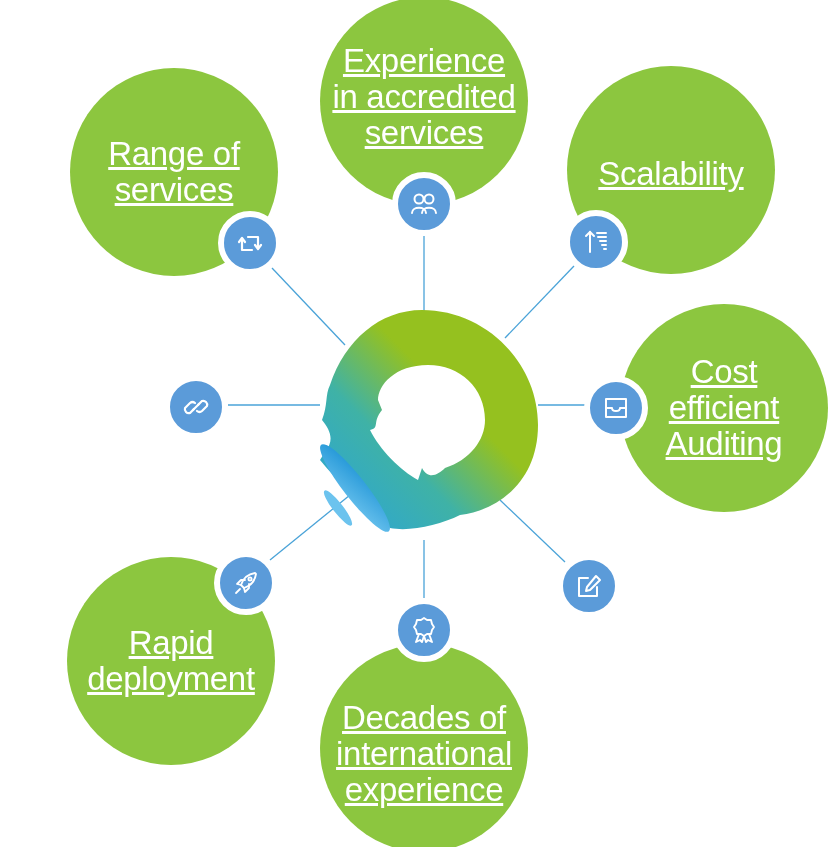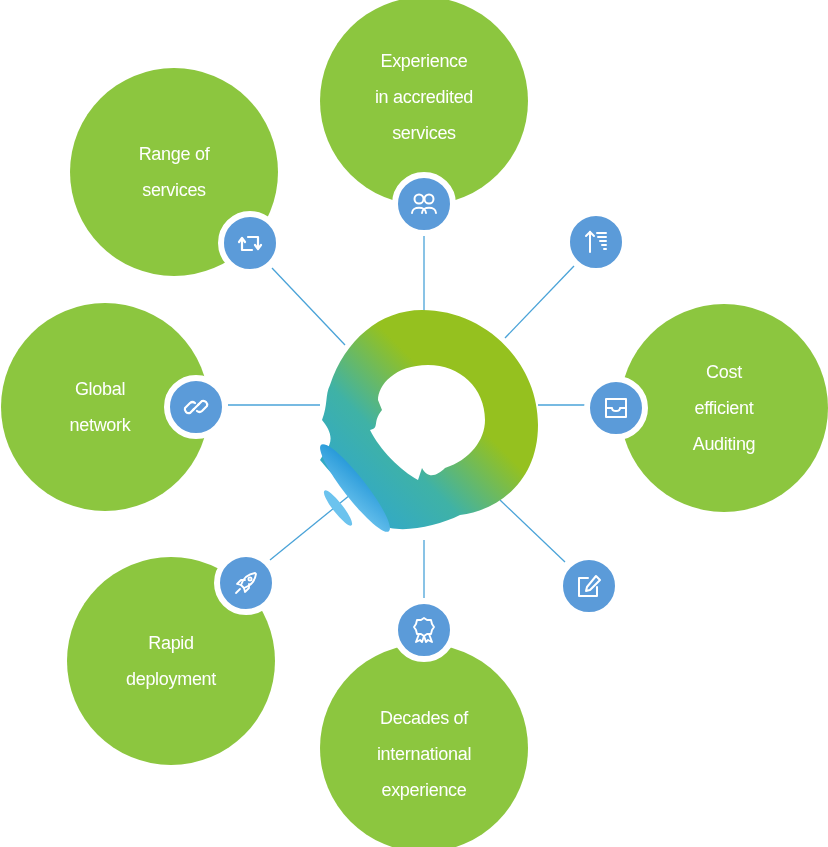--- a/index.html
+++ b/index.html
@@ -1,19 +1,19 @@
 <!DOCTYPE html>
 <html><head>
 <meta charset="utf-8">
 <style>
   html, body { margin:0; padding:0; background:#ffffff; }
   body { width:828px; height:847px; position:relative; overflow:hidden; font-family:"Liberation Sans", sans-serif; }
   #stage { position:absolute; left:0; top:0; width:828px; height:847px; }
   .bubble { position:absolute; width:208px; height:208px; border-radius:50%; background:#8cc63f; display:flex; align-items:center; justify-content:center; text-align:center; }
-  .bubble-text { color:#ffffff; font-size:18px; line-height:36px; font-weight:400; letter-spacing:-0.3px; white-space:pre-line; }
+  .bubble-text { color:#ffffff; font-size:33px; line-height:36px; font-weight:400; letter-spacing:-0.3px; white-space:pre-line;text-decoration:underline; }
   .badge { position:absolute; width:52px; height:52px; border-radius:50%; background:#5b9bd9; border:6px solid #ffffff; display:flex; align-items:center; justify-content:center; }
   .badge svg { width:30px; height:30px; }
   svg.lines { position:absolute; left:0; top:0; }
 </style>
 </head>
 <body>
 
 <div id="stage">
 
   <svg class="lines" width="828" height="847">
@@ -48,23 +48,22 @@
 
   <div class="bubble" style="left:320px;top:-3px;">
     <span class="bubble-text" style="margin-top:-8px;">Experience
 in accredited
 services</span>
   </div>
   <div class="bubble" style="left:70px;top:68px;">
     <span class="bubble-text">Range of
 services</span>
   </div>
-  <div class="bubble" style="left:1px;top:303px;">
-    <span class="bubble-text" style="margin-left:-10px;">Global
-network</span>
+  <div class="bubble" style="left:567px;top:66px;">
+    <span class="bubble-text" style="margin-top:8px;">Scalability</span>
   </div>
   <div class="bubble" style="left:620px;top:304px;">
     <span class="bubble-text">Cost
 efficient
 Auditing</span>
   </div>
   <div class="bubble" style="left:67px;top:557px;">
     <span class="bubble-text">Rapid
 deployment</span>
   </div>

